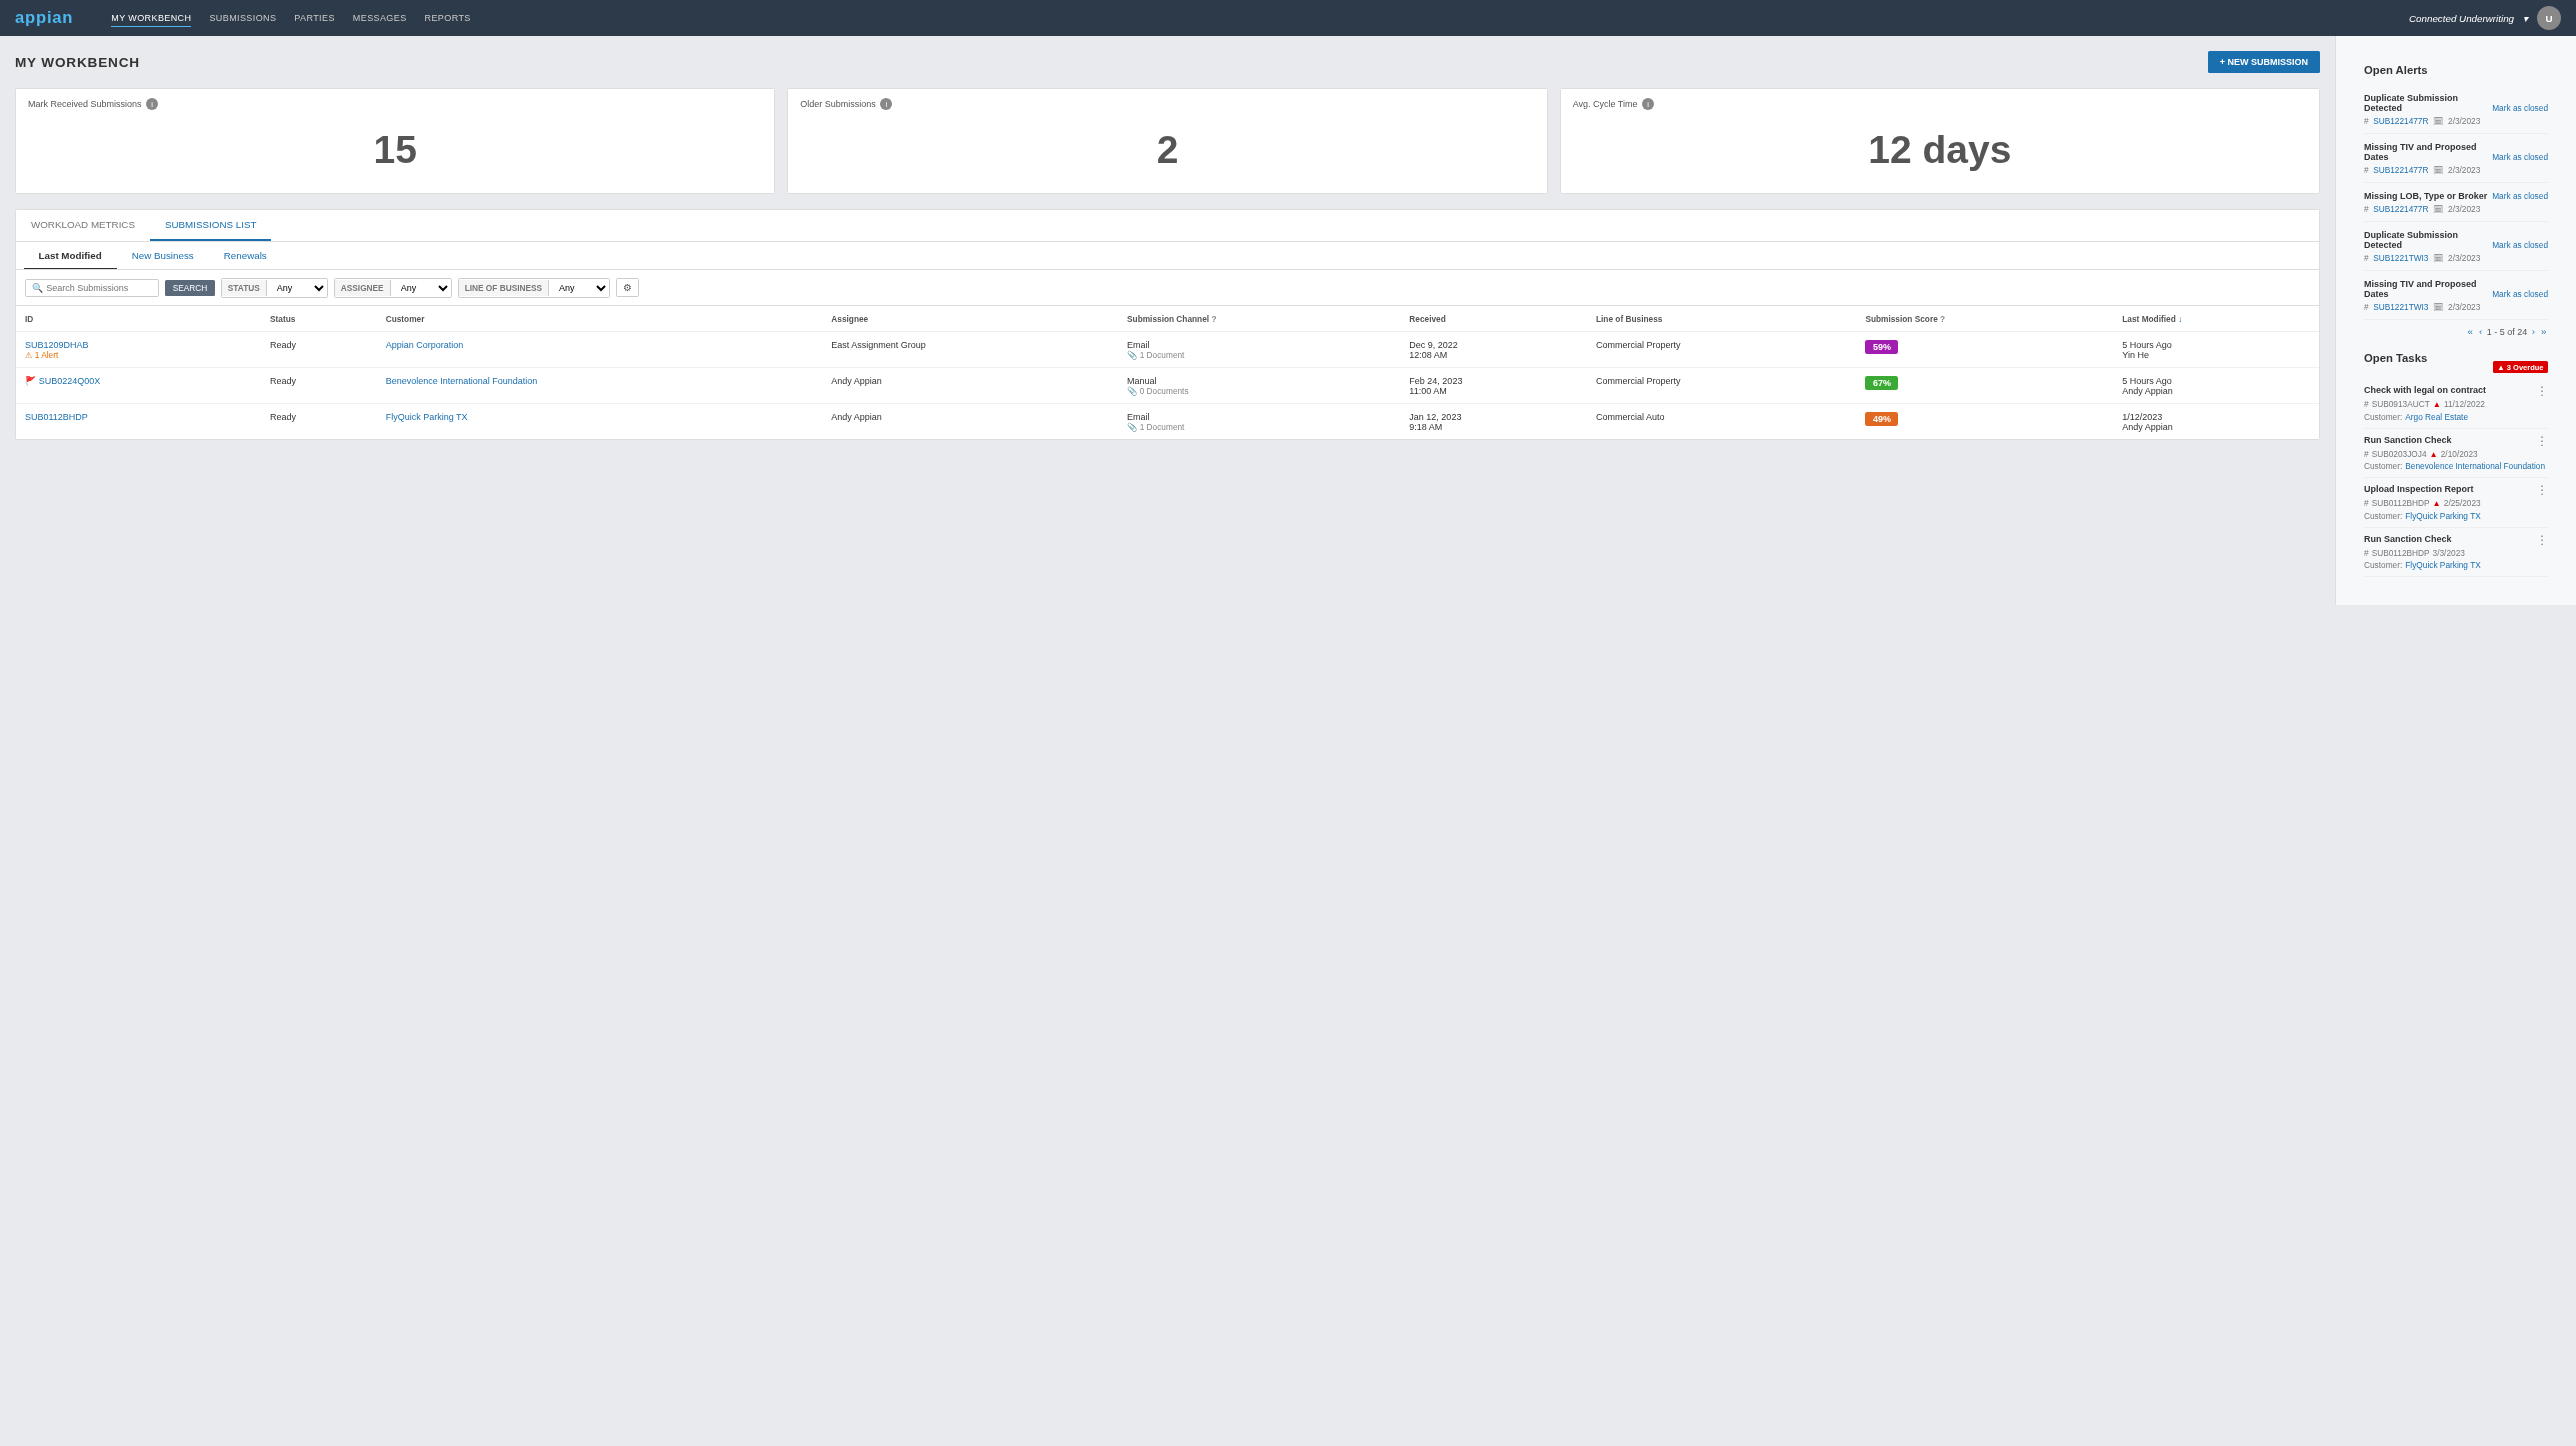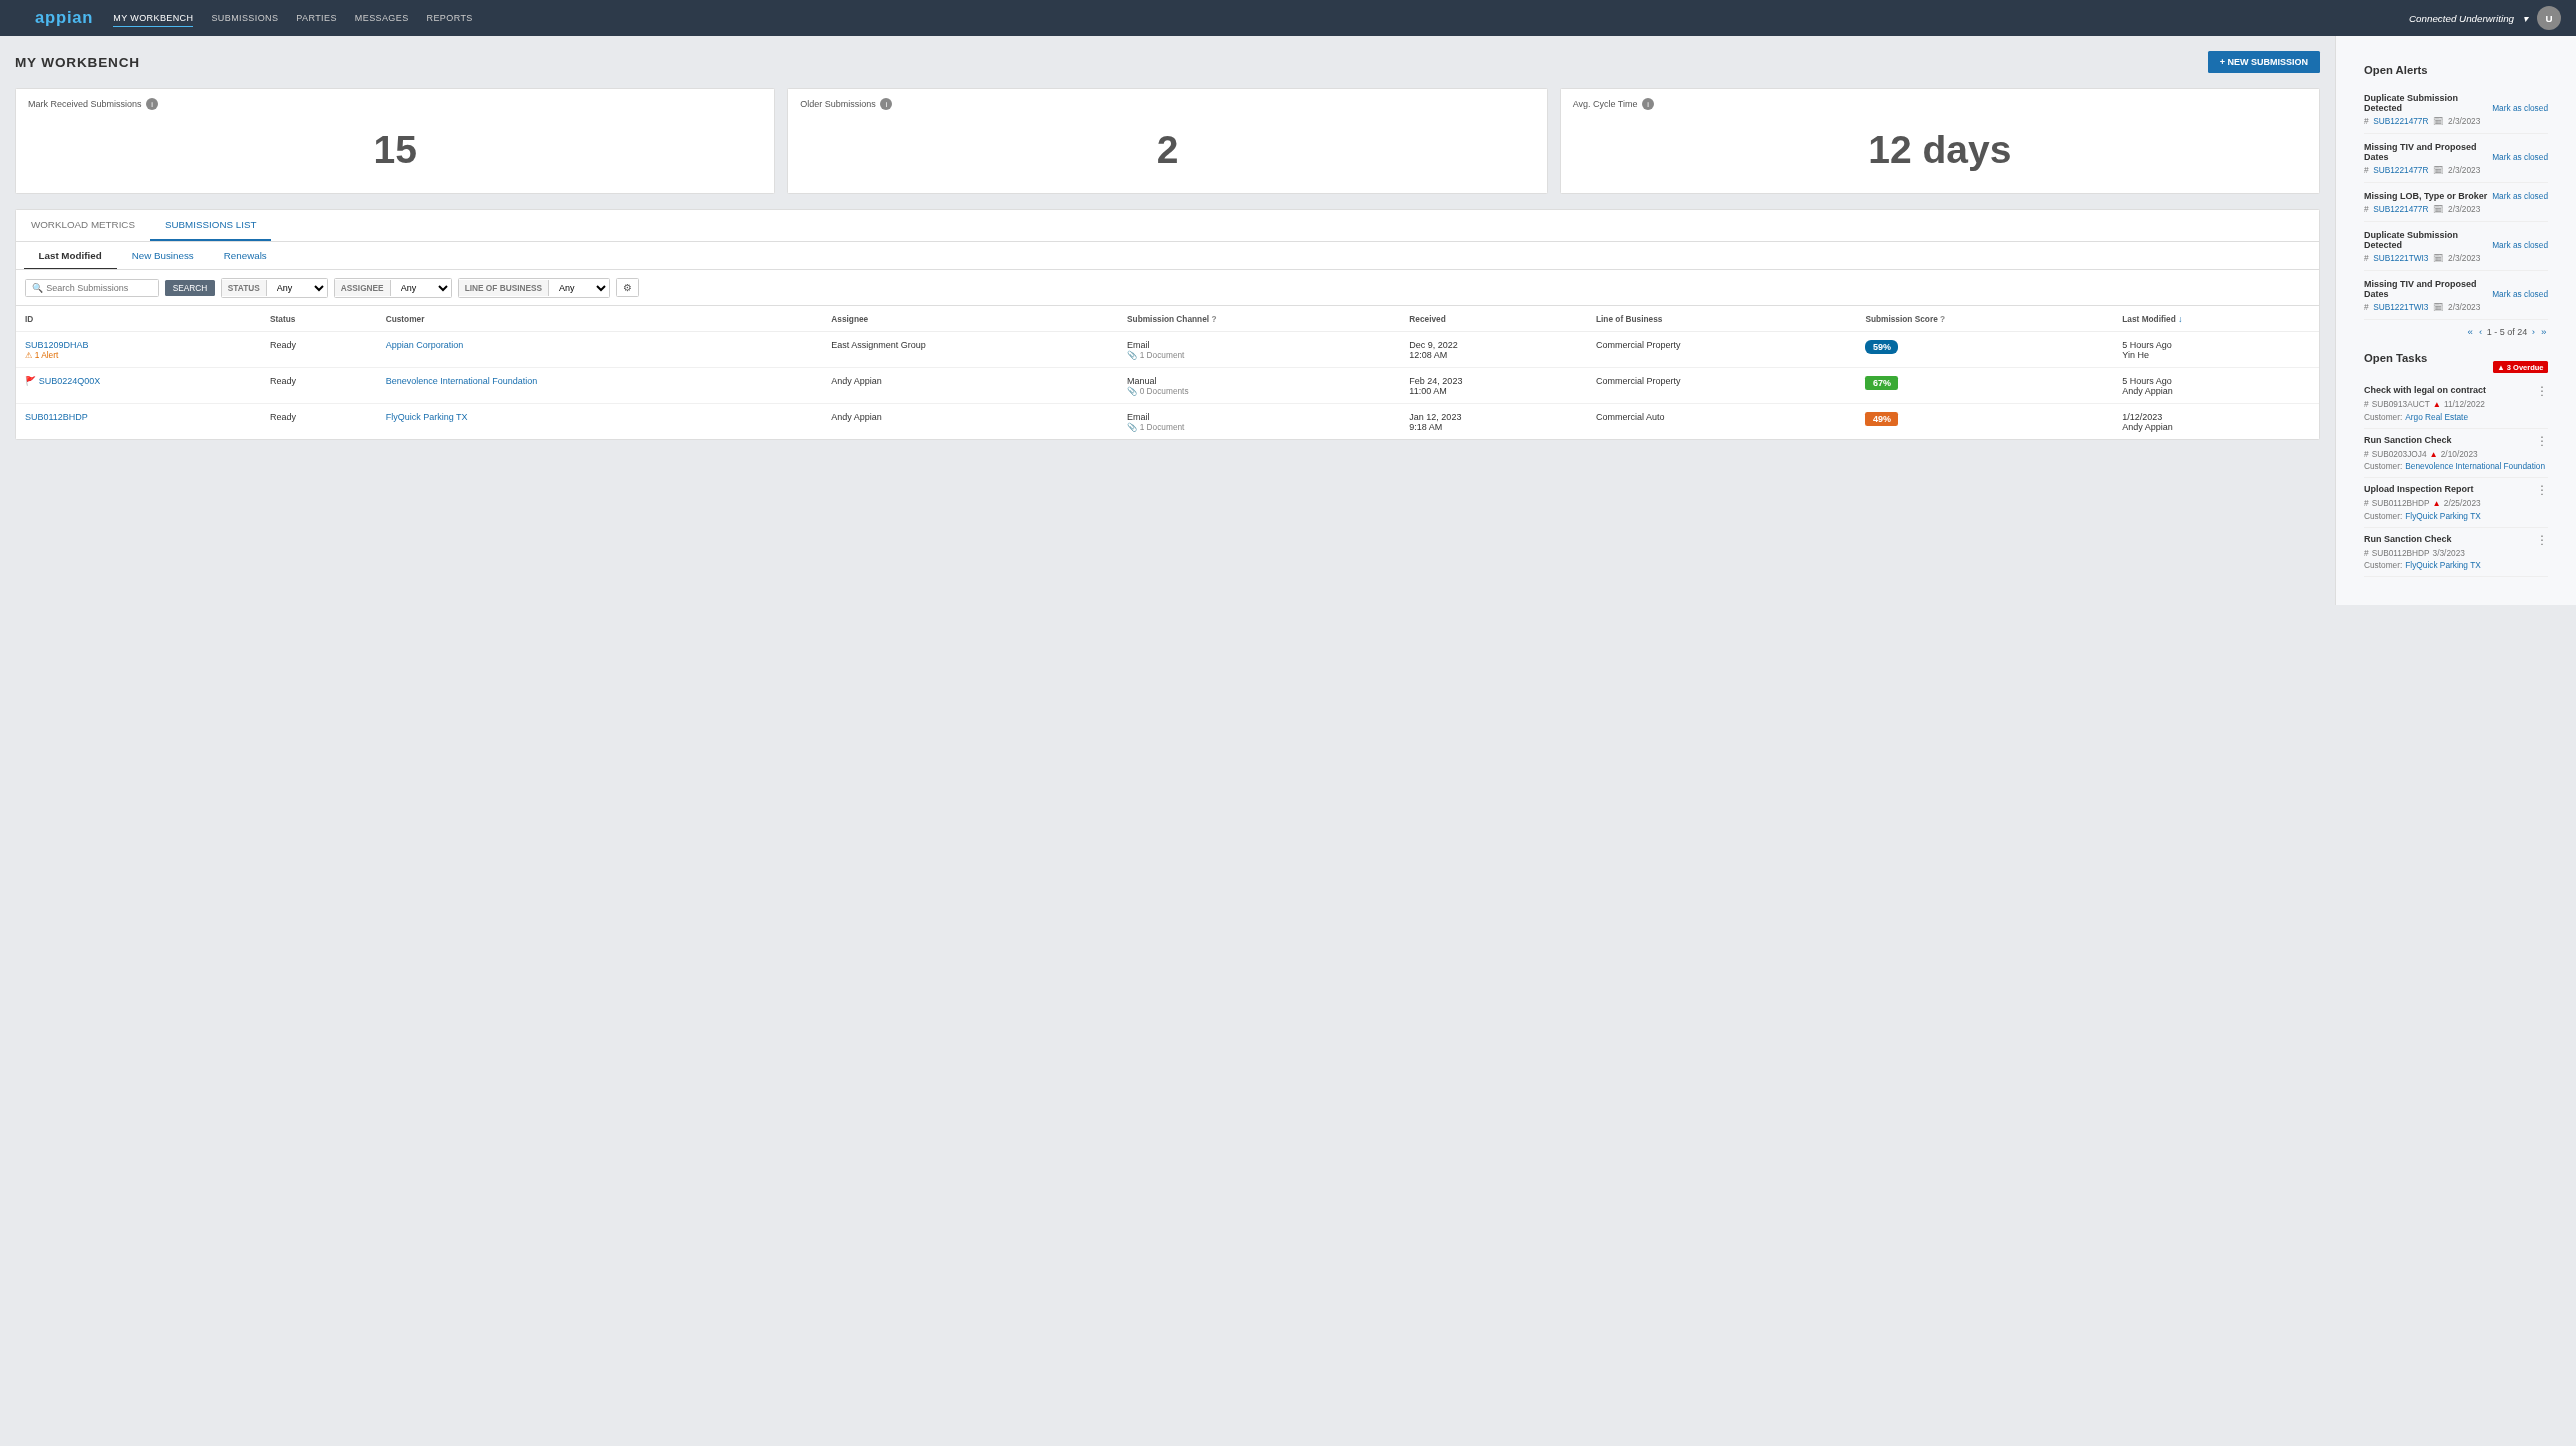--- a/index.html
+++ b/index.html
@@ -7,21 +7,21 @@
 
     
     .top-nav {
       background: #2d3a4a;
       display: flex;
       align-items: center;
       padding: 0 15px;
       height: 36px;
       justify-content: space-between;
     }
-    .top-nav-left { display: flex; align-items: center; gap: 20px; margin-left: 20px; }
+    .top-nav-left { display: flex; align-items: center; gap: 38px; }
     .nav-logo { display: flex; align-items: center; }
     .nav-logo .logo-text {
       color: #4cb8f0;
       font-size: 16.6px;
       font-weight: bold;
       letter-spacing: 0.8px;
     }
     .nav-items { display: flex; gap: 18px; }
     .nav-item {
       color: #ccc;
@@ -260,21 +260,21 @@
     .alert-text { color: #e06c00; font-size: 8.3px; }
     .flag-icon { color: #d00; font-size: 9px; }
     .score-badge {
       display: inline-block;
       padding: 2.3px 7.5px;
       border-radius: 2.3px;
       font-weight: 700;
       font-size: 9px;
       color: #fff;
     }
-    .score-yellow { background: #0369a1; border-radius: 6px; }
+    .score-yellow { background: #a21caf; }
     .score-green { background: #3aaa35; }
     .score-orange { background: #e06820; }
     .doc-info { color: #888; font-size: 8.3px; text-align: right; }
     .sort-arrow { color: #1a6faf; font-size: 9px; }
     .th-help { color: #888; font-size: 8.3px; cursor: pointer; }
 
     
     .right-panel {
       width: 241px;
       min-width: 211px;

